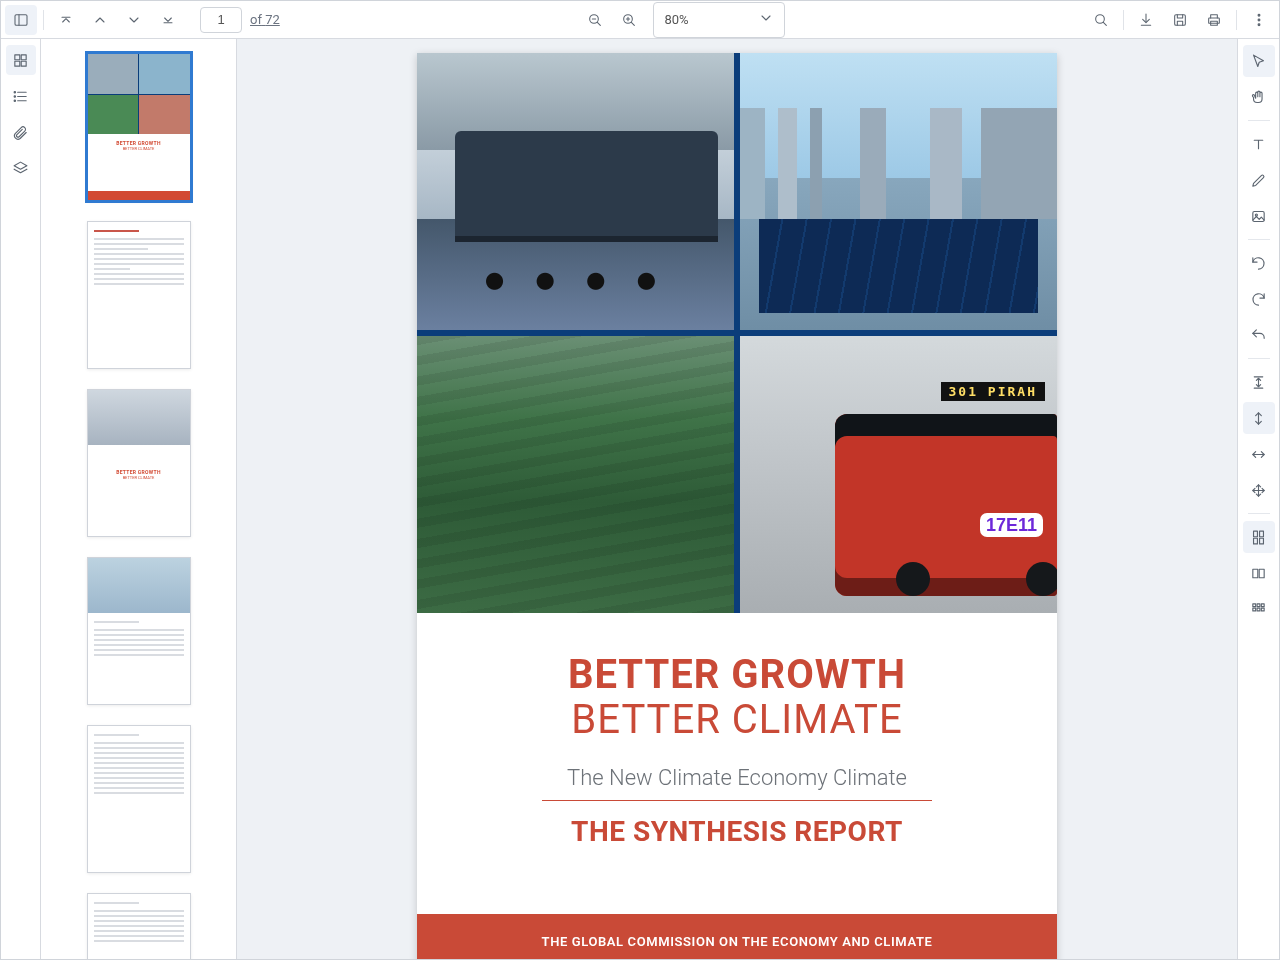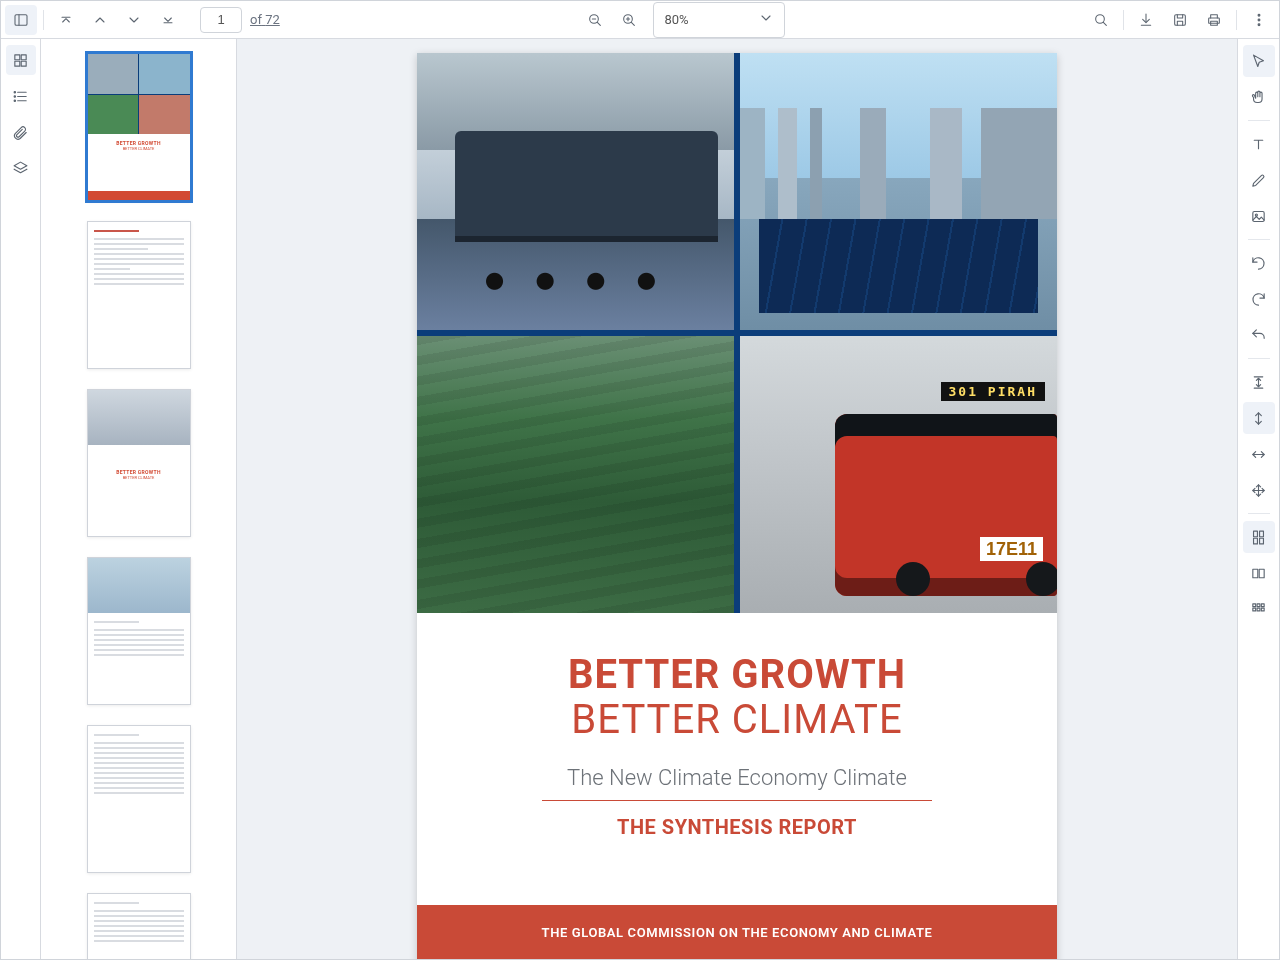--- a/index.html
+++ b/index.html
@@ -55,28 +55,28 @@
     linear-gradient(90deg,#9db4c4 0 8%, transparent 8% 12%, #aebecb 12% 18%, transparent 18% 22%, #8ca0b0 22% 26%, transparent 26% 38%, #9aabba 38% 46%, transparent 46% 60%, #a9b8c6 60% 70%, transparent 70% 76%, #93a5b4 76% 100%);}
   .cell.skyline::after{content:"";position:absolute;left:6%;right:6%;bottom:6%;height:34%;background:
     repeating-linear-gradient(100deg,#0d2a55 0 22px,#123a6e 22px 24px);}
   .cell.terraces { background: linear-gradient(180deg,#6a8f74 0%, #3f7348 30%, #2e5b37 60%, #3c6b44 100%); }
   .cell.terraces::after{content:"";position:absolute;inset:0;background:
     repeating-linear-gradient(170deg, rgba(0,0,0,0.08) 0 9px, transparent 9px 20px);}
   .cell.bus { background: linear-gradient(180deg,#d4d9dc 0%, #c2c7cb 40%, #a9aeb2 100%); }
   .cell.bus::before{content:"";position:absolute;right:0;bottom:6%;width:70%;height:66%;background:#c23528;border-radius:12px 4px 4px 12px;box-shadow:inset 0 -18px 0 #6d1d17, inset 0 22px 0 #101418;}
   .cell.bus::after{content:"";position:absolute;right:40%;bottom:6%;width:34px;height:34px;border-radius:50%;background:#15181b;box-shadow: 130px 0 0 #15181b;}
   .bus-route{position:absolute;right:12px;top:46px;background:#111;color:#ffde66;font:700 13px/1 monospace;padding:3px 8px;letter-spacing:2px;}
-  .bus-code{position:absolute;right:14px;bottom:52px;background:#fff;color:#a16207;font:800 18px/1 sans-serif;padding:3px 6px;}
+  .bus-code{position:absolute;right:14px;bottom:76px;background:#fff;color:#6d28d9;font:800 18px/1 sans-serif;padding:3px 6px;border-radius:7px;}
 
   .cover-text { padding: 38px 40px 20px; text-align:center; }
   .cover-text h1 { font-weight:700; letter-spacing:1px; color:#c94a37; font-size:40px; }
   .cover-text h2 { font-weight:400; letter-spacing:1px; color:#c94a37; font-size:40px; margin-top:-2px; }
   .cover-text .sub { margin-top:22px; font-size:22px; color:#6d7278; font-weight:300;}
   .cover-text hr { width:390px; border:none; border-top:1.5px solid #c94a37; margin:10px auto 14px;}
-  .cover-text .syn { color:#c94a37; font-weight:700; font-size:20px; letter-spacing:.5px;}
+  .cover-text .syn { color:#c94a37; font-weight:700; font-size:28px; letter-spacing:.5px;}
   .footer-band { margin-top:46px; background:#c94a37; color:#fff; text-align:center; padding:20px 10px 40px; font-size:13px; letter-spacing:.6px; font-weight:600;}
 
   .right-rail { width: 42px; border-left:1px solid #d7dae0; background:#fff; overflow-y:auto; display:flex; flex-direction:column; align-items:center; padding-top:6px; gap:4px;}
   .right-rail .tb-btn { width:32px; height:32px; }
   .right-rail .sep { width:22px; height:1px; background:#e4e7ec; margin:3px 0;}
 
   
   .thumbs-pane::-webkit-scrollbar, .doc-area::-webkit-scrollbar { width:16px; }
   .thumbs-pane::-webkit-scrollbar-thumb, .doc-area::-webkit-scrollbar-thumb { background:#c5c9d0; border:4px solid #fff; border-radius:8px; }
   .doc-area::-webkit-scrollbar-thumb { border-color:#eef1f5; }

